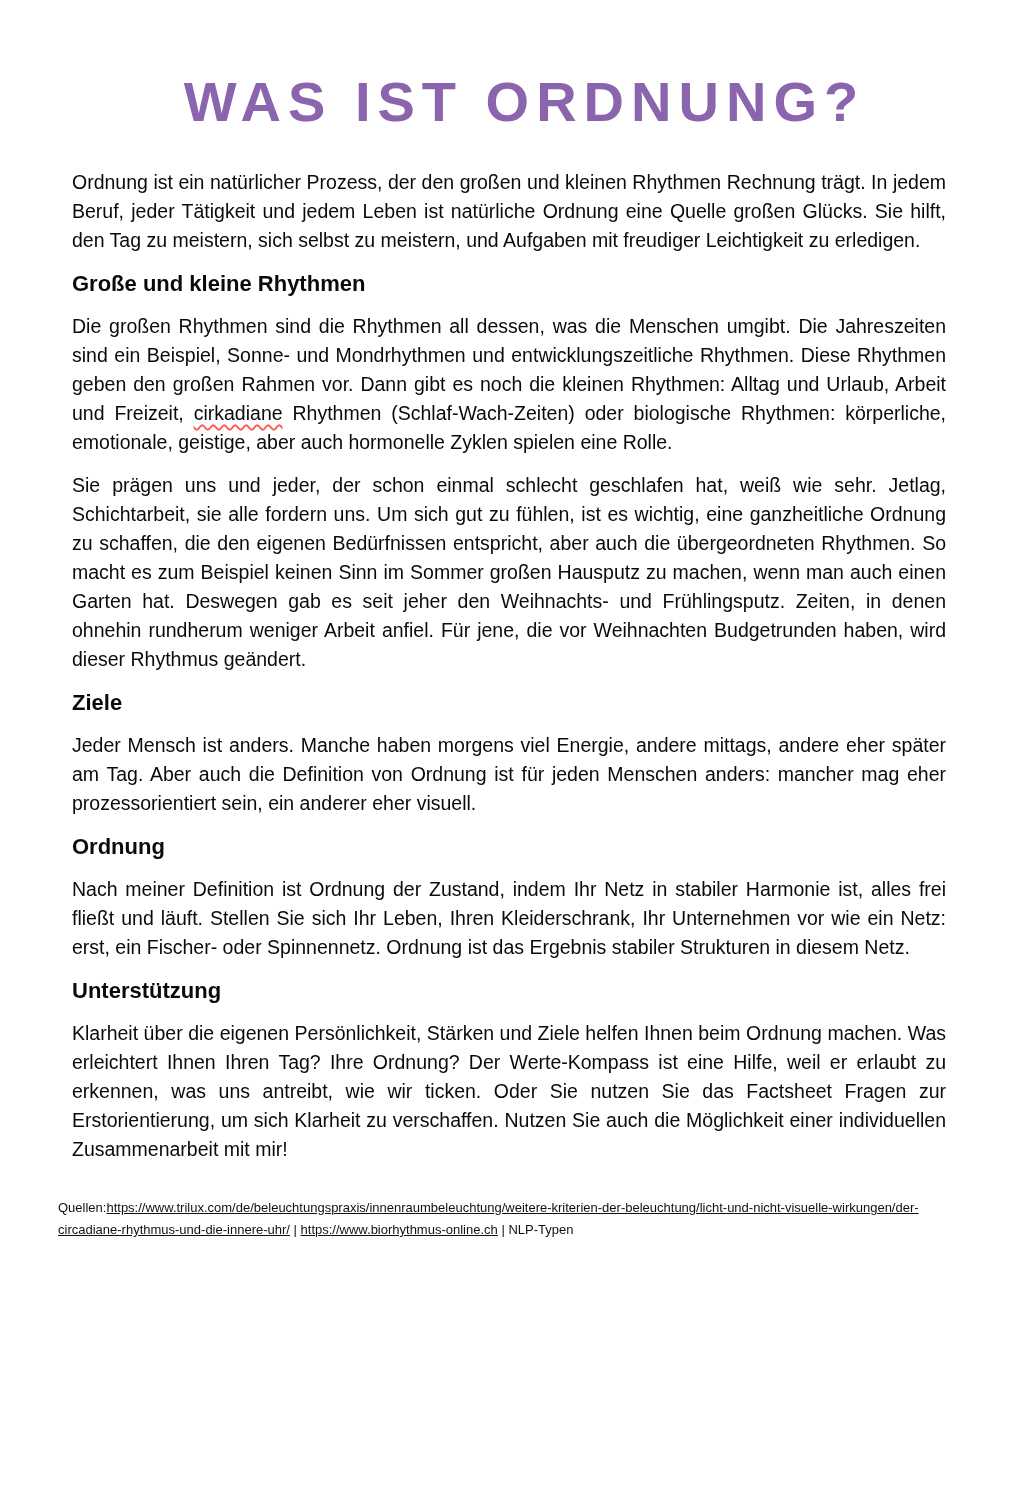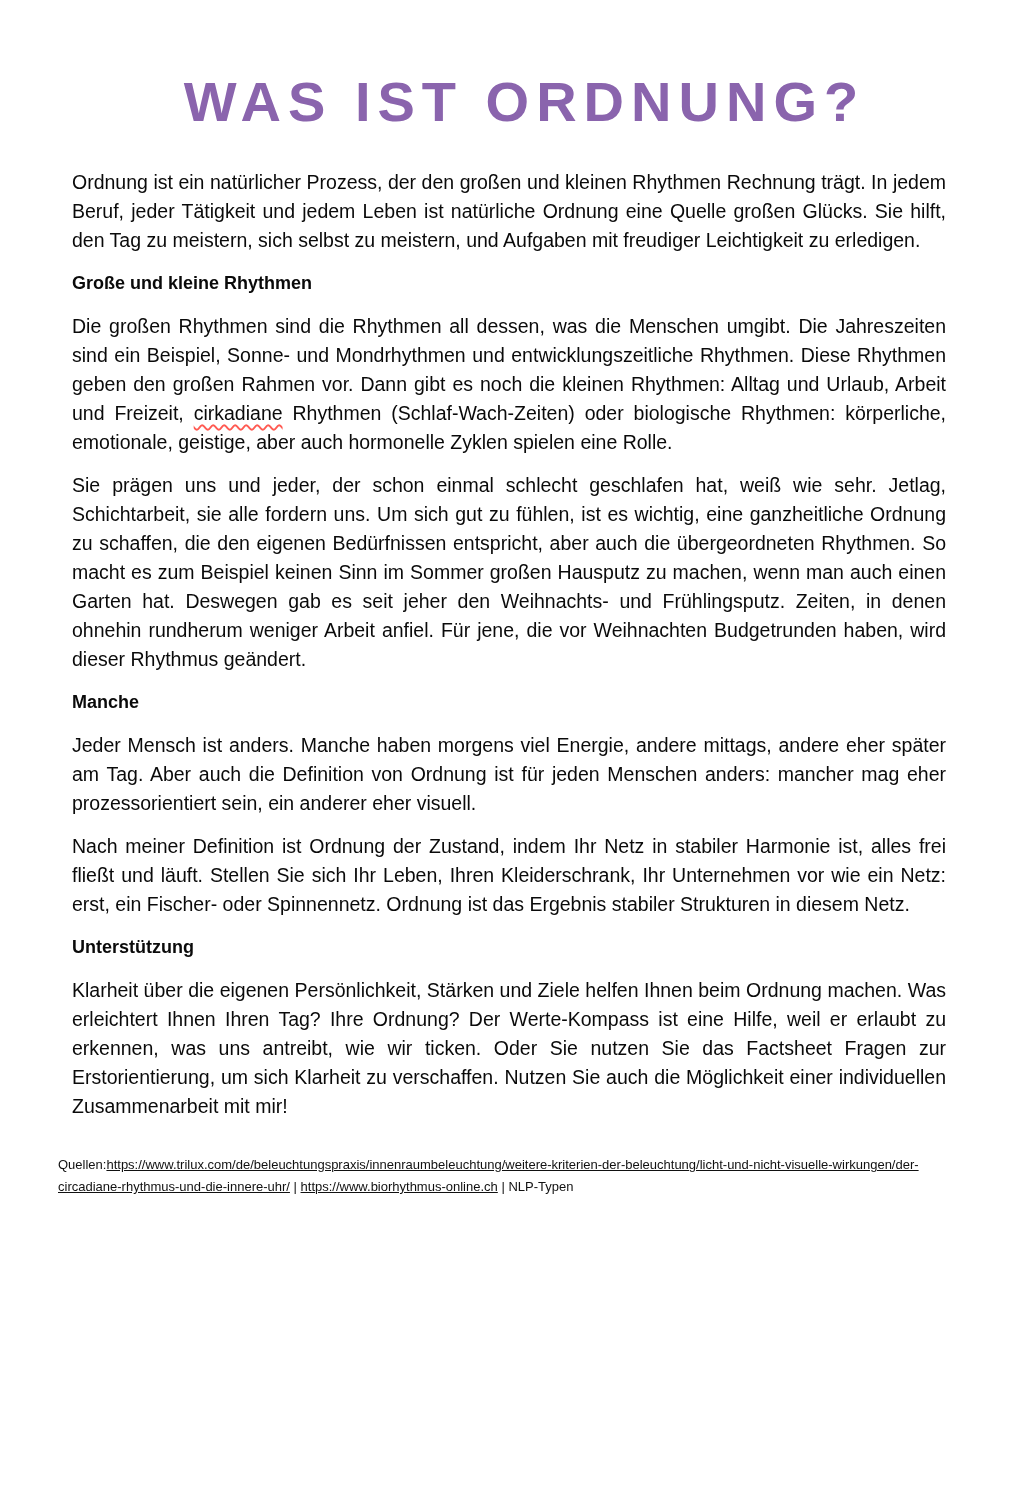--- a/index.html
+++ b/index.html
@@ -39,21 +39,21 @@
     font-size: 19.5px;
     line-height: 29px;
     text-align: justify;
     color: #0a0a0a;
   }
   .content p, .content h2 {
     margin: 14px;
     padding: 0;
   }
   .content h2 {
-    font-size: 18px;
+    font-size: 22px;
     line-height: 29px;
     font-weight: 700;
     text-align: left;
   }
   .blk {
     margin-top: 29px;
   }
   .misspelled {
     text-decoration: underline;
     text-decoration-style: wavy;
@@ -87,25 +87,26 @@
 
     <p>Ordnung ist ein natürlicher Prozess, der den großen und kleinen Rhythmen Rechnung trägt. In jedem Beruf, jeder Tätigkeit und jedem Leben ist natürliche Ordnung eine Quelle großen Glücks. Sie hilft, den Tag zu meistern, sich selbst zu meistern, und Aufgaben mit freudiger Leichtigkeit zu erledigen.</p>
 
     <section>
       <h2 class="blk">Große und kleine Rhythmen</h2>
       <p><span>Die großen Rhythmen sind die Rhythmen all dessen, was die Menschen umgibt. Die Jahreszeiten sind ein Beispiel, Sonne- und Mondrhythmen und entwicklungszeitliche Rhythmen. Diese Rhythmen geben den großen Rahmen vor. Dann gibt es noch die kleinen Rhythmen: Alltag und Urlaub, Arbeit und Freizeit, </span><span class="misspelled">cirkadiane</span><span> Rhythmen (Schlaf-Wach-Zeiten) oder biologische Rhythmen: körperliche, emotionale, geistige, aber auch hormonelle Zyklen spielen eine Rolle.</span></p>
       <p class="blk">Sie prägen uns und jeder, der schon einmal schlecht geschlafen hat, weiß wie sehr. Jetlag, Schichtarbeit, sie alle fordern uns. Um sich gut zu fühlen, ist es wichtig, eine ganzheitliche Ordnung zu schaffen, die den eigenen Bedürfnissen entspricht, aber auch die übergeordneten Rhythmen. So macht es zum Beispiel keinen Sinn im Sommer großen Hausputz zu machen, wenn man auch einen Garten hat. Deswegen gab es seit jeher den Weihnachts- und Frühlingsputz. Zeiten, in denen ohnehin rundherum weniger Arbeit anfiel. Für jene, die vor Weihnachten Budgetrunden haben, wird dieser Rhythmus geändert.</p>
     </section>
 
     <section>
-      <h2 class="blk">Manche</h2>
+      <h2 class="blk">Ziele</h2>
       <p>Jeder Mensch ist anders. Manche haben morgens viel Energie, andere mittags, andere eher später am Tag. Aber auch die Definition von Ordnung ist für jeden Menschen anders: mancher mag eher prozessorientiert sein, ein anderer eher visuell.</p>
     </section>
 
     <section>
+      <h2 class="blk">Ordnung</h2>
       <p>Nach meiner Definition ist Ordnung der Zustand, indem Ihr Netz in stabiler Harmonie ist, alles frei fließt und läuft. Stellen Sie sich Ihr Leben, Ihren Kleiderschrank, Ihr Unternehmen vor wie ein Netz: erst, ein Fischer- oder Spinnennetz. Ordnung ist das Ergebnis stabiler Strukturen in diesem Netz.</p>
     </section>
 
     <section>
       <h2 class="blk">Unterstützung</h2>
       <p>Klarheit über die eigenen Persönlichkeit, Stärken und Ziele helfen Ihnen beim Ordnung machen. Was erleichtert Ihnen Ihren Tag? Ihre Ordnung? Der Werte-Kompass ist eine Hilfe, weil er erlaubt zu erkennen, was uns antreibt, wie wir ticken. Oder Sie nutzen Sie das Factsheet Fragen zur Erstorientierung, um sich Klarheit zu verschaffen. Nutzen Sie auch die Möglichkeit einer individuellen Zusammenarbeit mit mir!</p>
     </section>
 
   </main>
 

